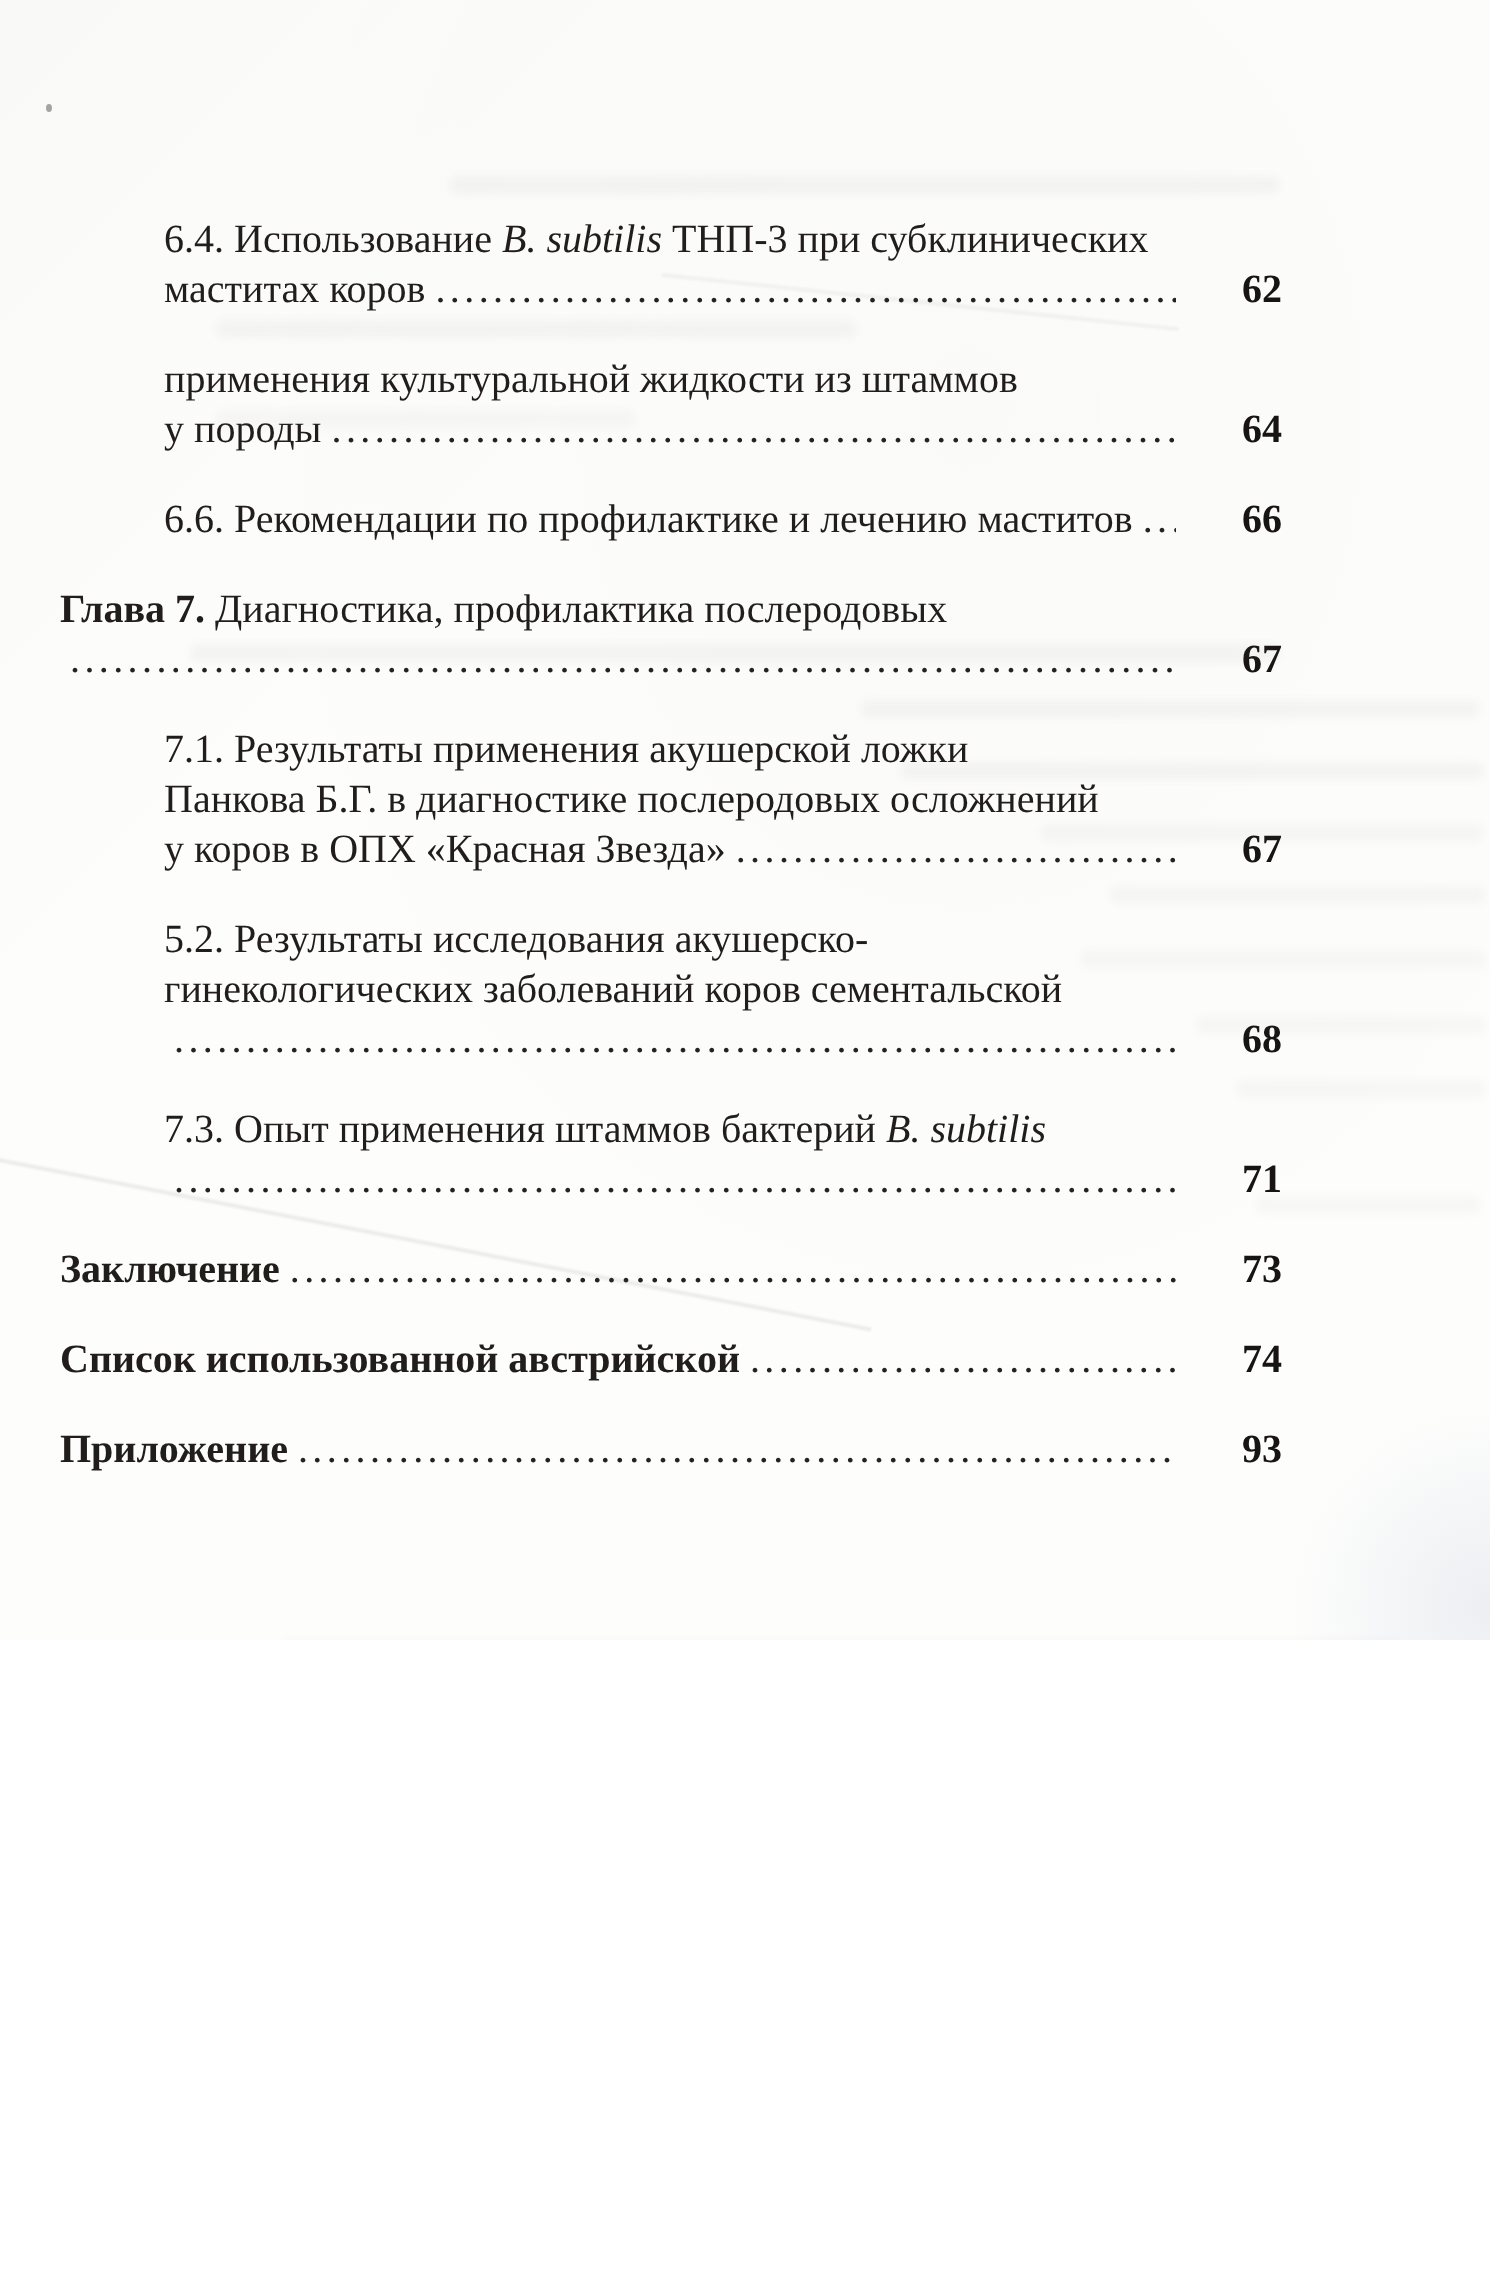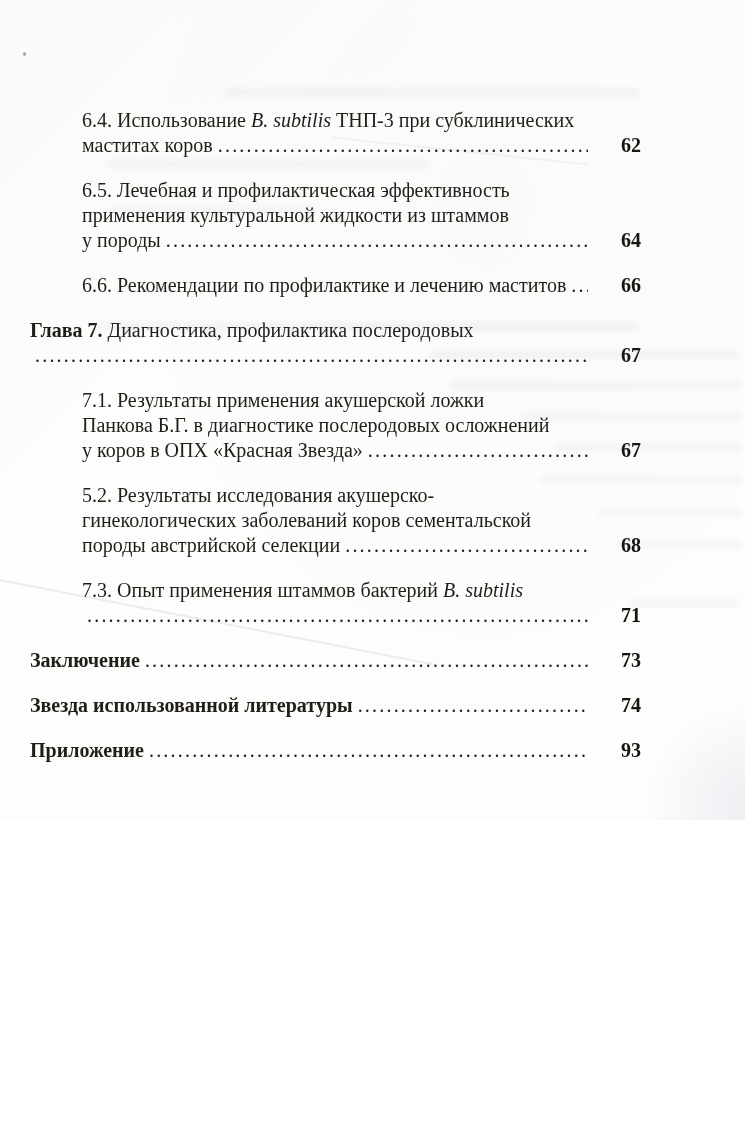--- a/index.html
+++ b/index.html
@@ -81,21 +81,20 @@
   <div class="toc">
       <div class="entry sub">
         <div class="line"><span>6.4. Использование </span><span class="it">B. subtilis</span><span> ТНП-3 при субклинических</span></div>
         <div class="last-row">
           <span class="last-text"><span>маститах коров</span></span>
           <span class="leader">................................................................................................................................................................</span>
           <span class="page-num">62</span>
         </div>
       </div>
       <div class="entry sub">
-        <div class="line"><span>6.5. Лечебная и профилактическая эффективность</span></div>
         <div class="line"><span>применения культуральной жидкости из штаммов</span></div>
         <div class="last-row">
           <span class="last-text"><span>у породы</span></span>
           <span class="leader">................................................................................................................................................................</span>
           <span class="page-num">64</span>
         </div>
       </div>
       <div class="entry sub">
         <div class="last-row">
           <span class="last-text"><span>6.6. Рекомендации по профилактике и лечению маститов</span></span>
@@ -116,42 +115,41 @@
         <div class="last-row">
           <span class="last-text"><span>у коров в ОПХ «Красная Звезда»</span></span>
           <span class="leader">................................................................................................................................................................</span>
           <span class="page-num">67</span>
         </div>
       </div>
       <div class="entry sub">
         <div class="line"><span>5.2. Результаты исследования акушерско-</span></div>
         <div class="line"><span>гинекологических заболеваний коров сементальской</span></div>
         <div class="last-row">
-          <span class="last-text"><span>породы австрийской селекции</span></span>
           <span class="leader">................................................................................................................................................................</span>
           <span class="page-num">68</span>
         </div>
       </div>
       <div class="entry sub">
         <div class="line"><span>7.3. Опыт применения штаммов бактерий </span><span class="it">B. subtilis</span></div>
         <div class="last-row">
           <span class="leader">................................................................................................................................................................</span>
           <span class="page-num">71</span>
         </div>
       </div>
       <div class="entry chapter">
         <div class="last-row">
           <span class="last-text"><span class="bd">Заключение</span></span>
           <span class="leader">................................................................................................................................................................</span>
           <span class="page-num">73</span>
         </div>
       </div>
       <div class="entry chapter">
         <div class="last-row">
-          <span class="last-text"><span class="bd">Звезда использованной литературы</span></span>
+          <span class="last-text"><span class="bd">Список использованной австрийской</span></span>
           <span class="leader">................................................................................................................................................................</span>
           <span class="page-num">74</span>
         </div>
       </div>
       <div class="entry chapter">
         <div class="last-row">
           <span class="last-text"><span class="bd">Приложение</span></span>
           <span class="leader">................................................................................................................................................................</span>
           <span class="page-num">93</span>
         </div>

